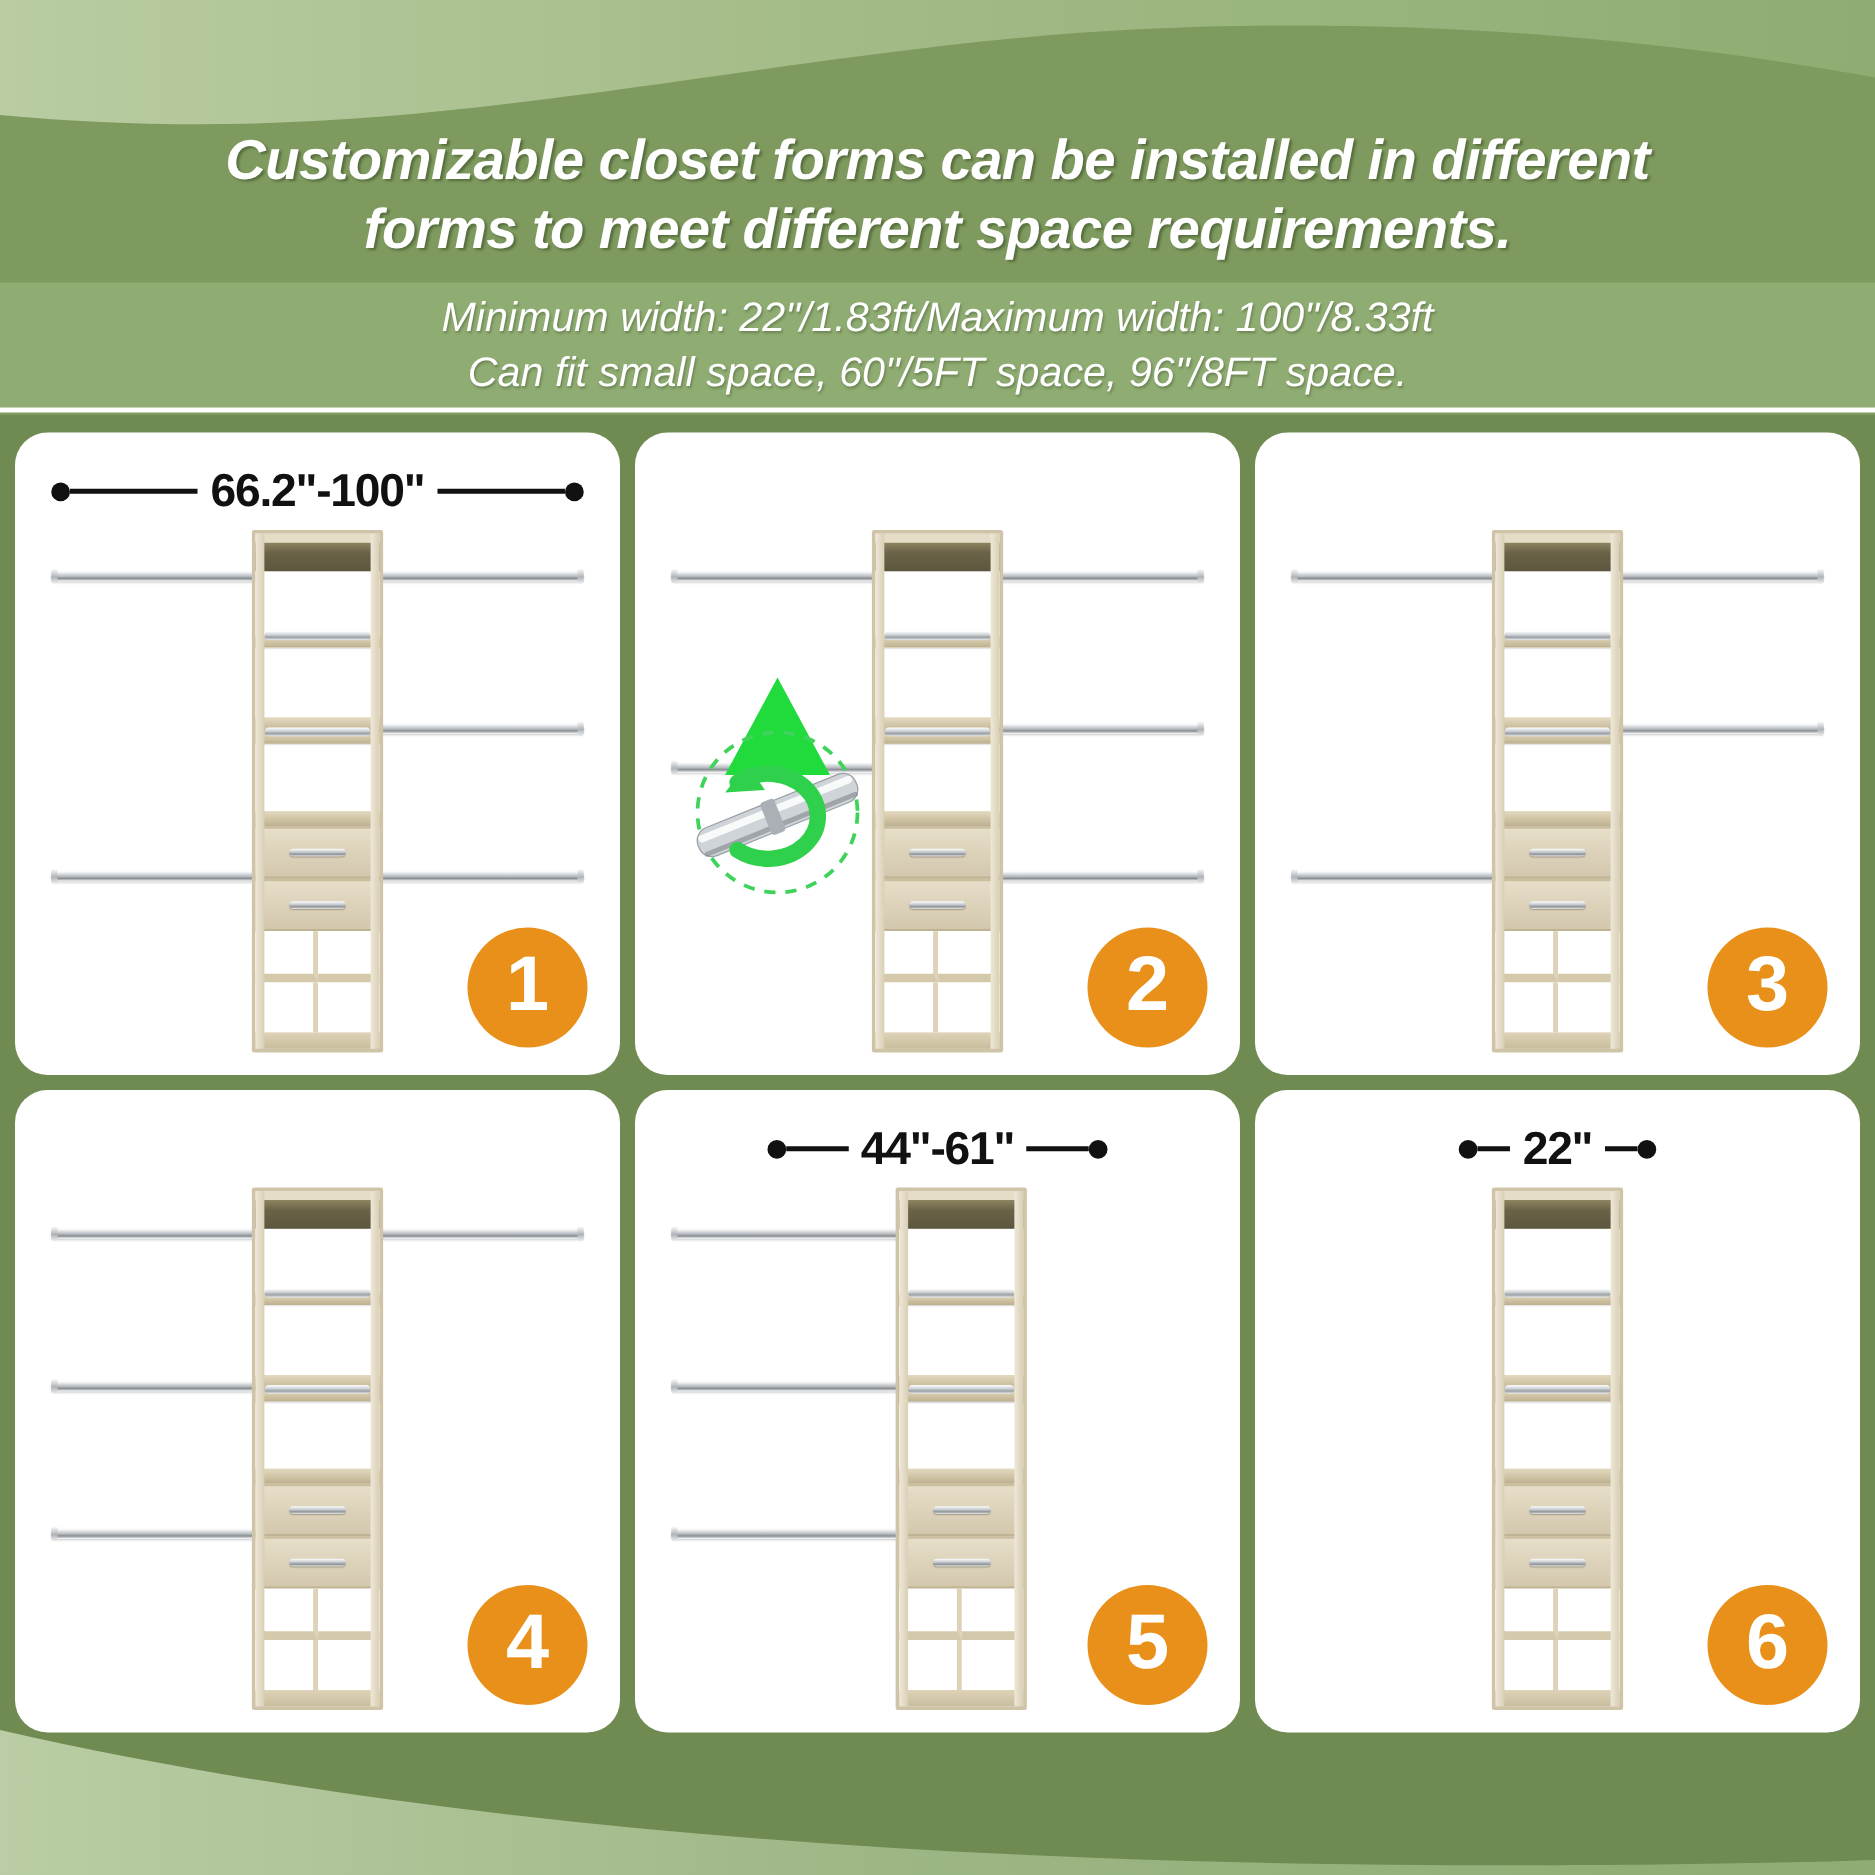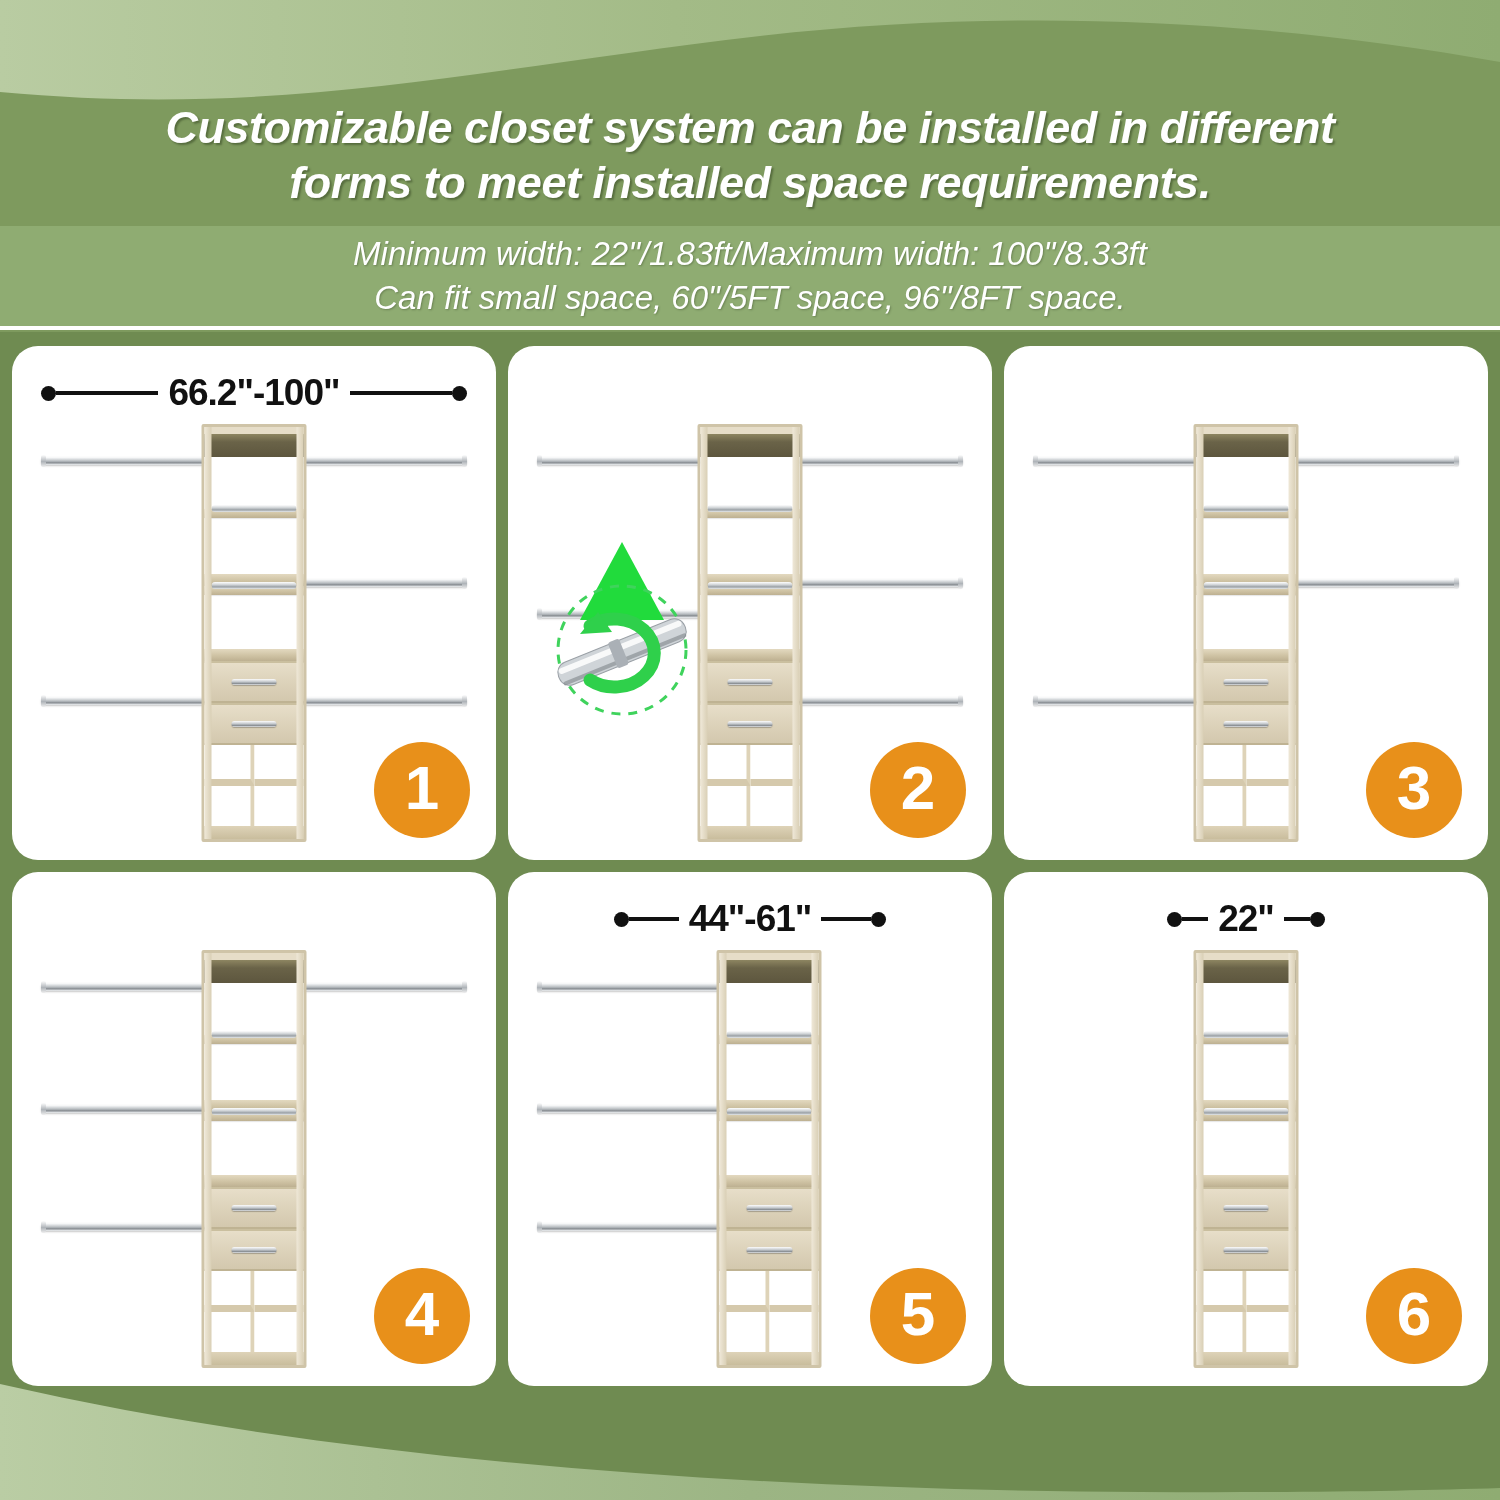--- a/index.html
+++ b/index.html
@@ -242,22 +242,22 @@
           <stop offset="45%" stop-color="#A3BB87"></stop>
           <stop offset="100%" stop-color="#8FAC72"></stop>
         </linearGradient>
       </defs>
       <rect x="0" y="0" width="1500" height="120" fill="url(#gTop)"></rect>
       <path d="M0,92 C280,118 470,70 760,36 C1010,7 1270,20 1500,62 L1500,120 L0,120 Z" fill="#7E9A5E"></path>
     </svg>
   </div>
 
   <div id="title-band">
-    <div class="line">Customizable closet system can be installed in different</div>
-    <div class="line">forms to meet installed space requirements.</div>
+    <div class="line">Customizable closet forms can be installed in different</div>
+    <div class="line">forms to meet different space requirements.</div>
   </div>
 
   <div id="subtitle-band">
     <div class="sline">Minimum width: 22"/1.83ft/Maximum width: 100"/8.33ft</div>
     <div class="sline">Can fit small space, 60"/5FT space, 96"/8FT space.</div>
   </div>
 </div>
 <div id="subtitle-rule"></div>
 
 <div id="footer-wave">

